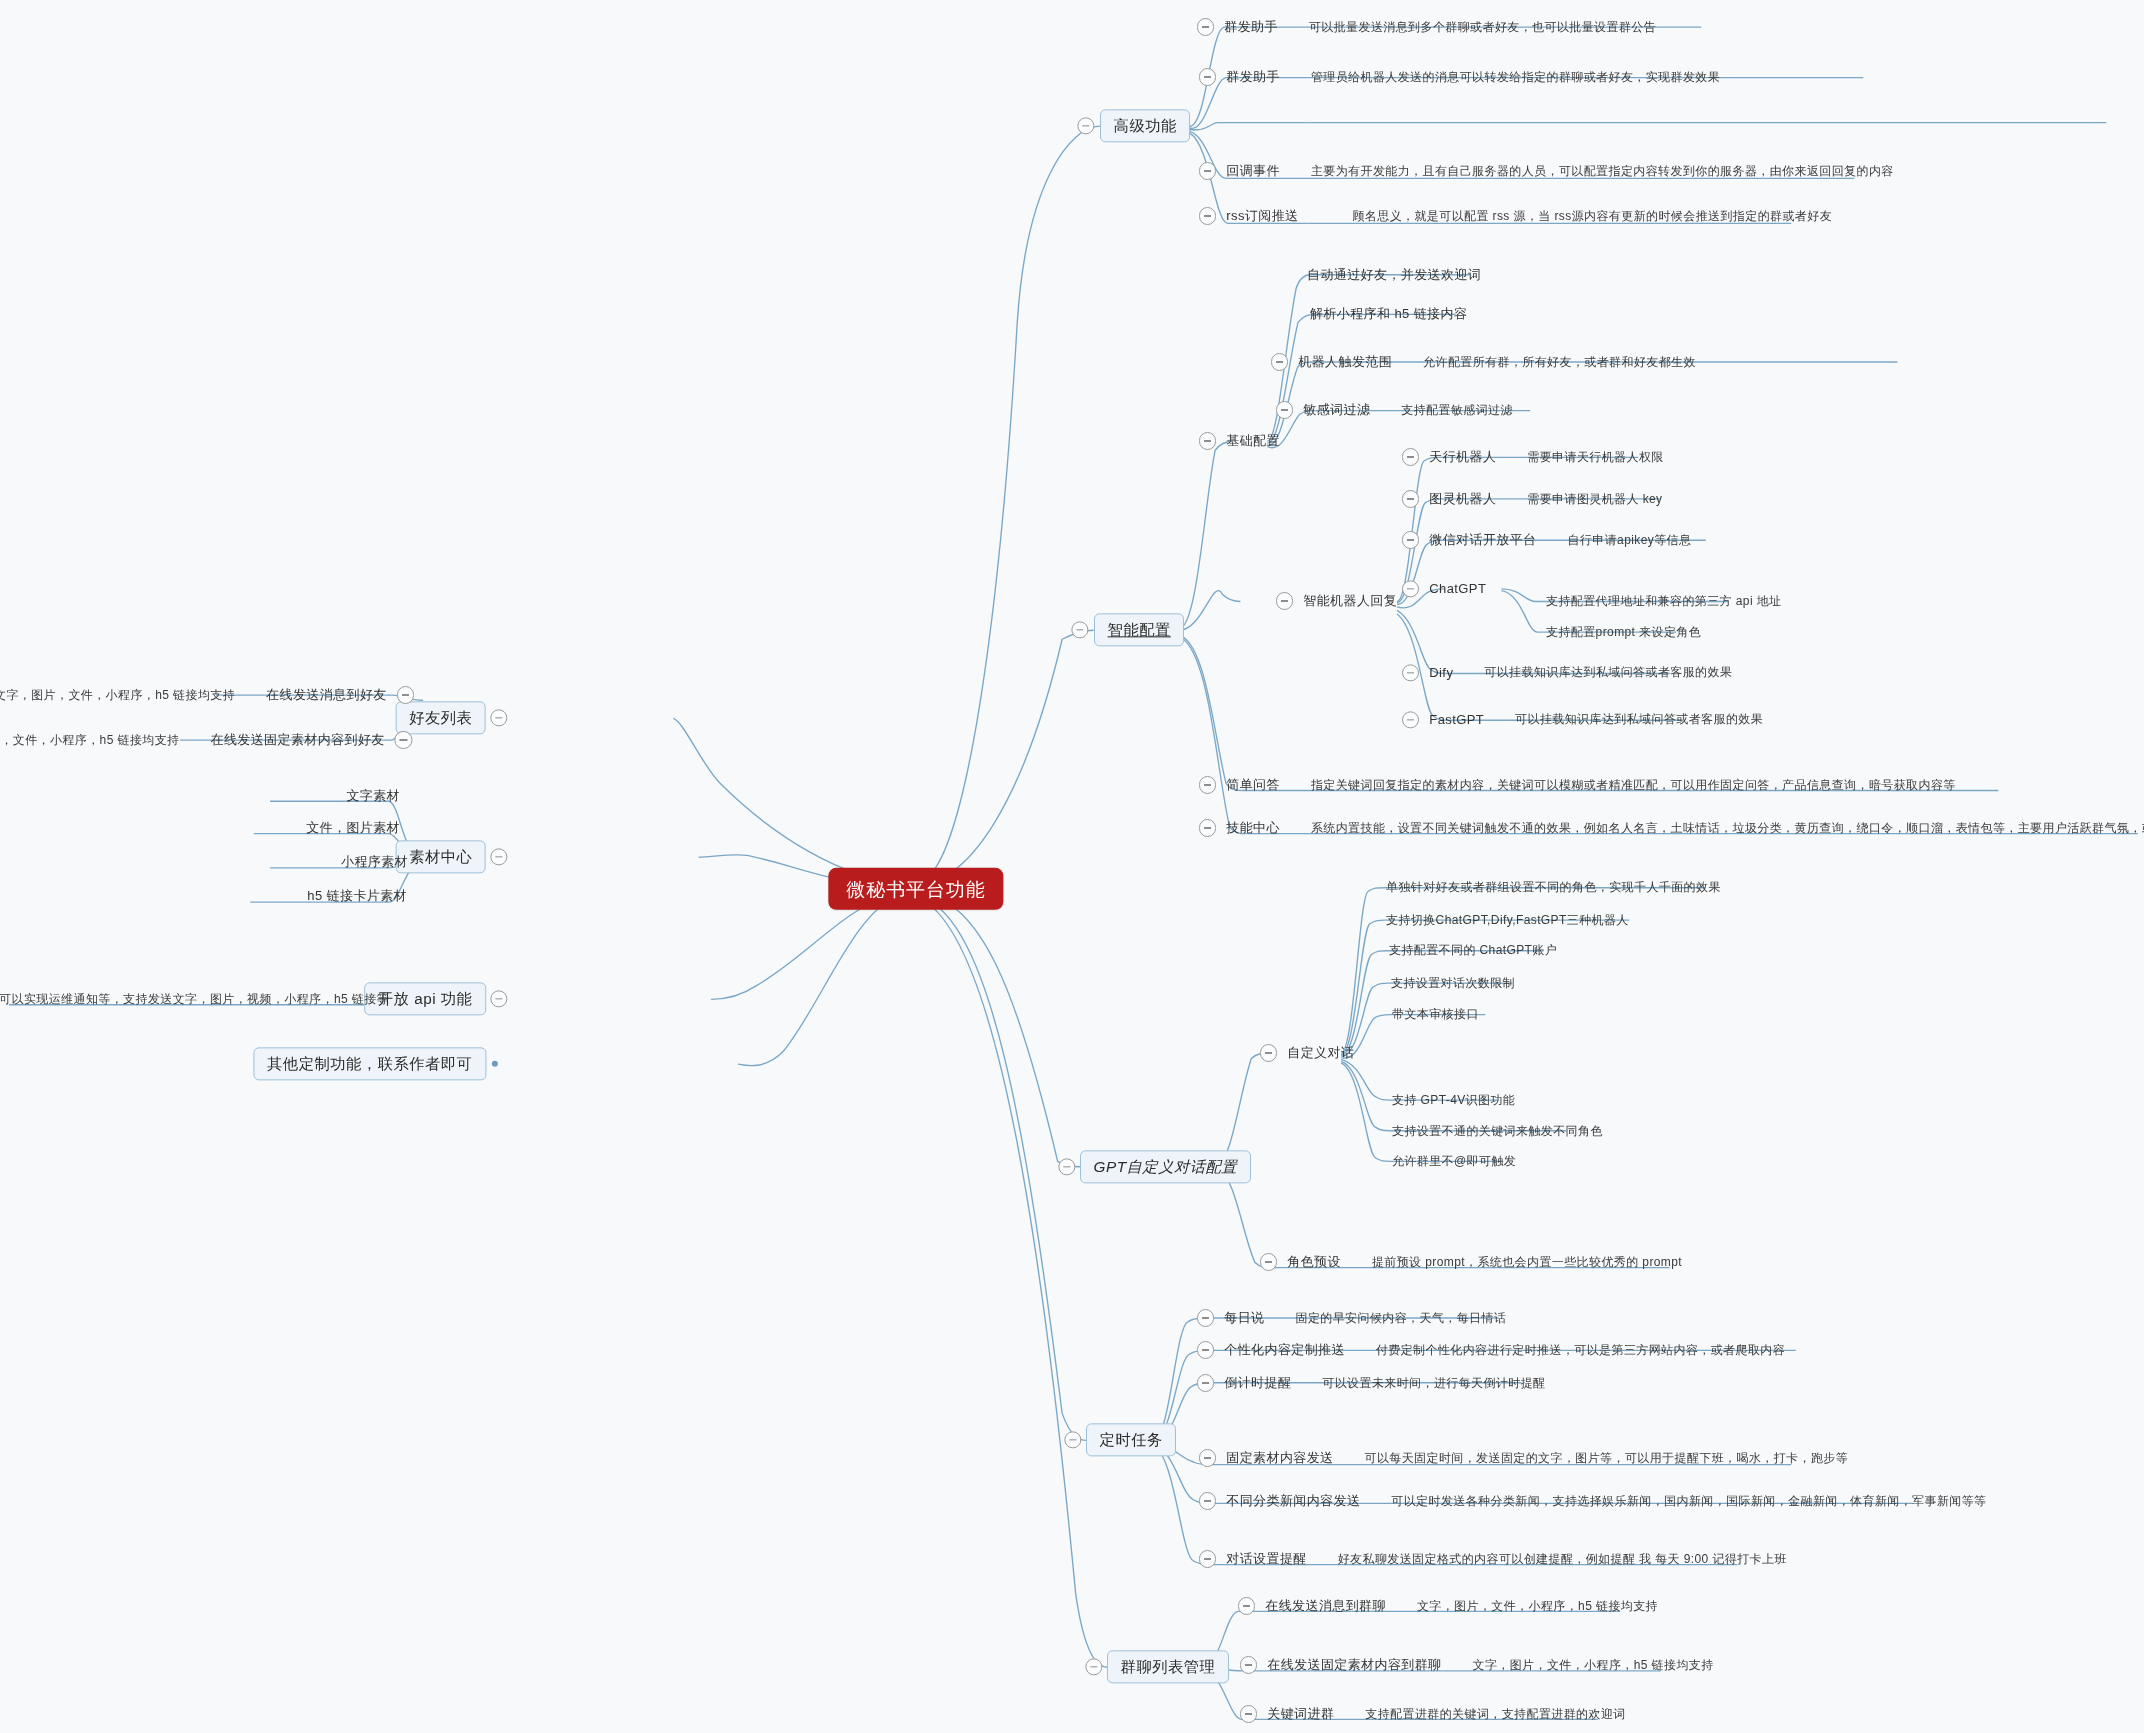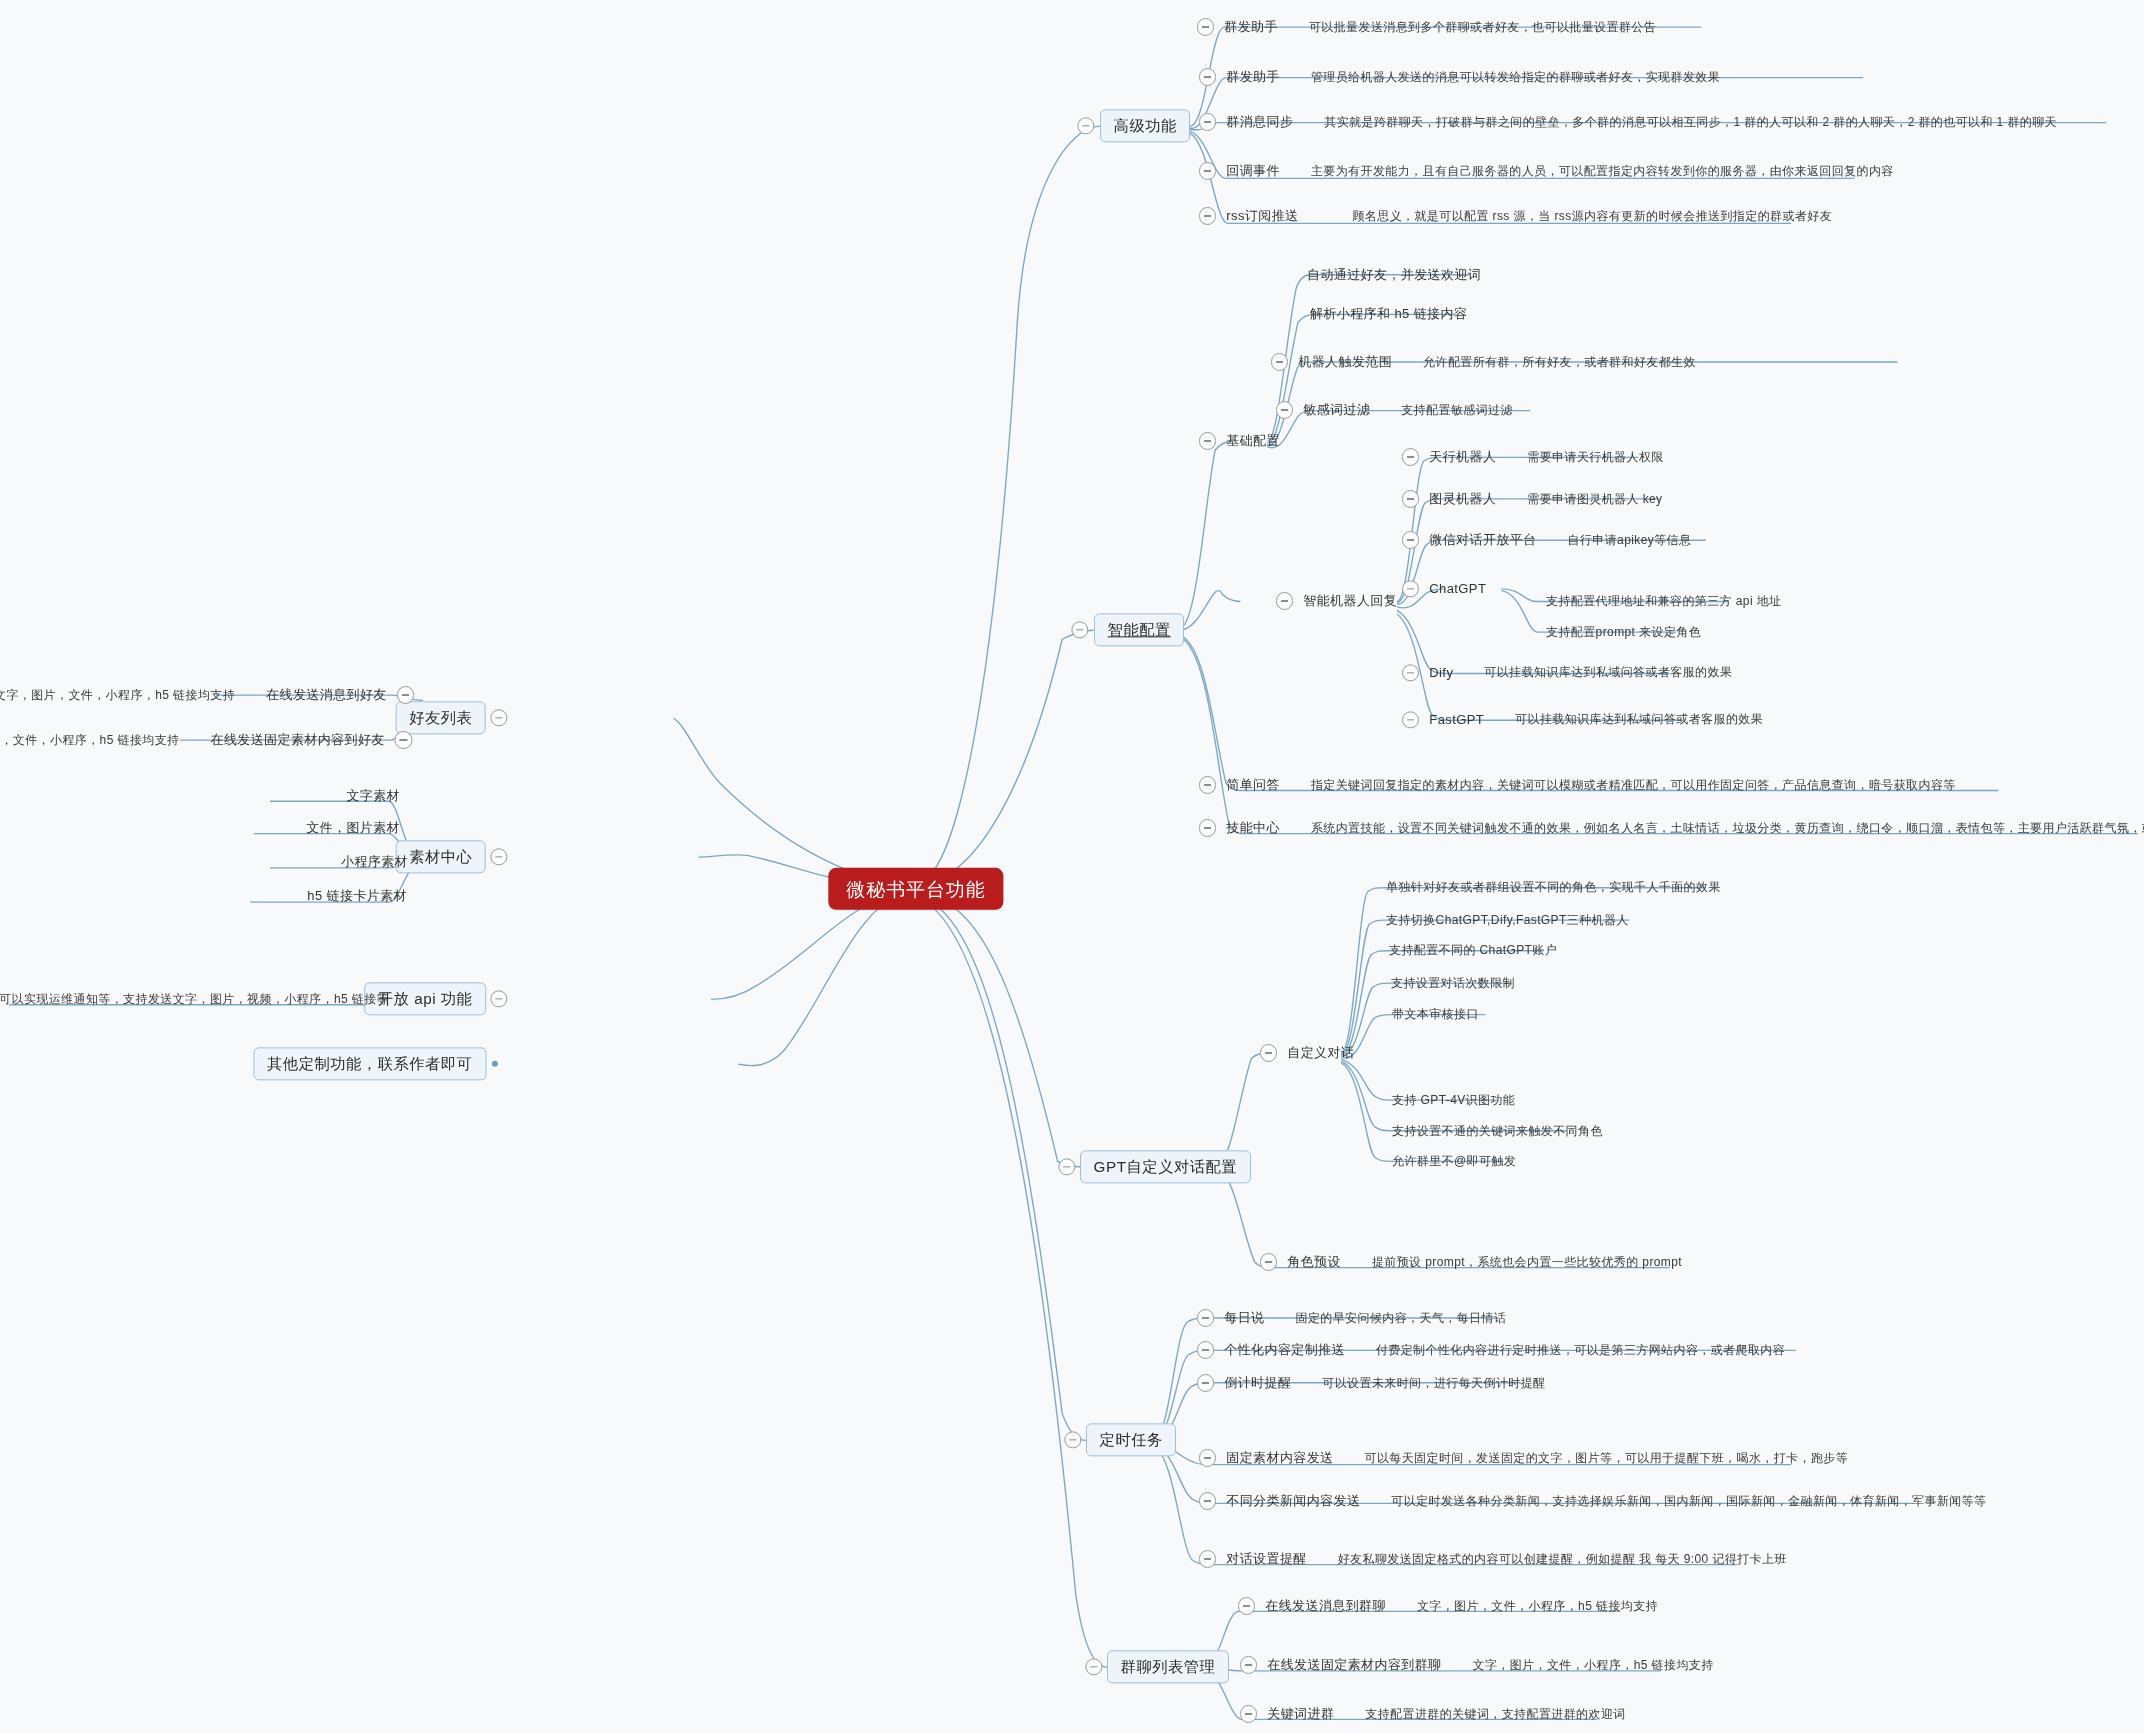--- a/index.html
+++ b/index.html
@@ -210,21 +210,21 @@
   </svg>
 
   <div class="node root" style="left:916px;top:889px;">微秘书平台功能</div>
 
   <div class="node branch" style="left:1100px;top:126px;">高级功能</div>
   <span class="toggle free" style="left:1086px;top:126px;"></span>
 
   <div class="node branch" style="left:1094px;top:630px;text-decoration:underline;">智能配置</div>
   <span class="toggle free" style="left:1080px;top:630px;"></span>
 
-  <div class="node branch" style="left:1080px;top:1167px;">GPT自定义对话配置</div>
+  <div class="node branch" style="left:1080px;top:1167px;font-style:italic;">GPT自定义对话配置</div>
   <span class="toggle free" style="left:1067px;top:1167px;"></span>
 
   <div class="node branch" style="left:1086px;top:1440px;">定时任务</div>
   <span class="toggle free" style="left:1073px;top:1440px;"></span>
 
   <div class="node branch" style="left:1107px;top:1667px;">群聊列表管理</div>
   <span class="toggle free" style="left:1094px;top:1667px;"></span>
 
   <div class="node branch right-anchor" style="left:486px;top:718px;">好友列表</div>
   <span class="toggle free" style="left:499px;top:718px;"></span>
@@ -244,27 +244,20 @@
     <span class="ttl">群发助手</span>
     <span class="gap-m"></span>
     <span class="desc">可以批量发送消息到多个群聊或者好友，也可以批量设置群公告</span>
   </div>
   <div class="leaf" style="left:1199px;top:77px;">
     <span class="toggle"></span>
       <span class="gap-s"></span>
     <span class="ttl">群发助手</span>
     <span class="gap-m"></span>
     <span class="desc">管理员给机器人发送的消息可以转发给指定的群聊或者好友，实现群发效果</span>
-  </div>
-  <div class="leaf" style="left:1199px;top:122px;">
-    <span class="toggle"></span>
-      <span class="gap-s"></span>
-    <span class="ttl">群消息同步</span>
-    <span class="gap-m"></span>
-    <span class="desc">其实就是跨群聊天，打破群与群之间的壁垒，多个群的消息可以相互同步，1 群的人可以和 2 群的人聊天，2 群的也可以和 1 群的聊天</span>
   </div>
   <div class="leaf" style="left:1199px;top:171px;">
     <span class="toggle"></span>
       <span class="gap-s"></span>
     <span class="ttl">回调事件</span>
     <span class="gap-m"></span>
     <span class="desc">主要为有开发能力，且有自己服务器的人员，可以配置指定内容转发到你的服务器，由你来返回回复的内容</span>
   </div>
   <div class="leaf" style="left:1199px;top:216px;">
     <span class="toggle"></span>

